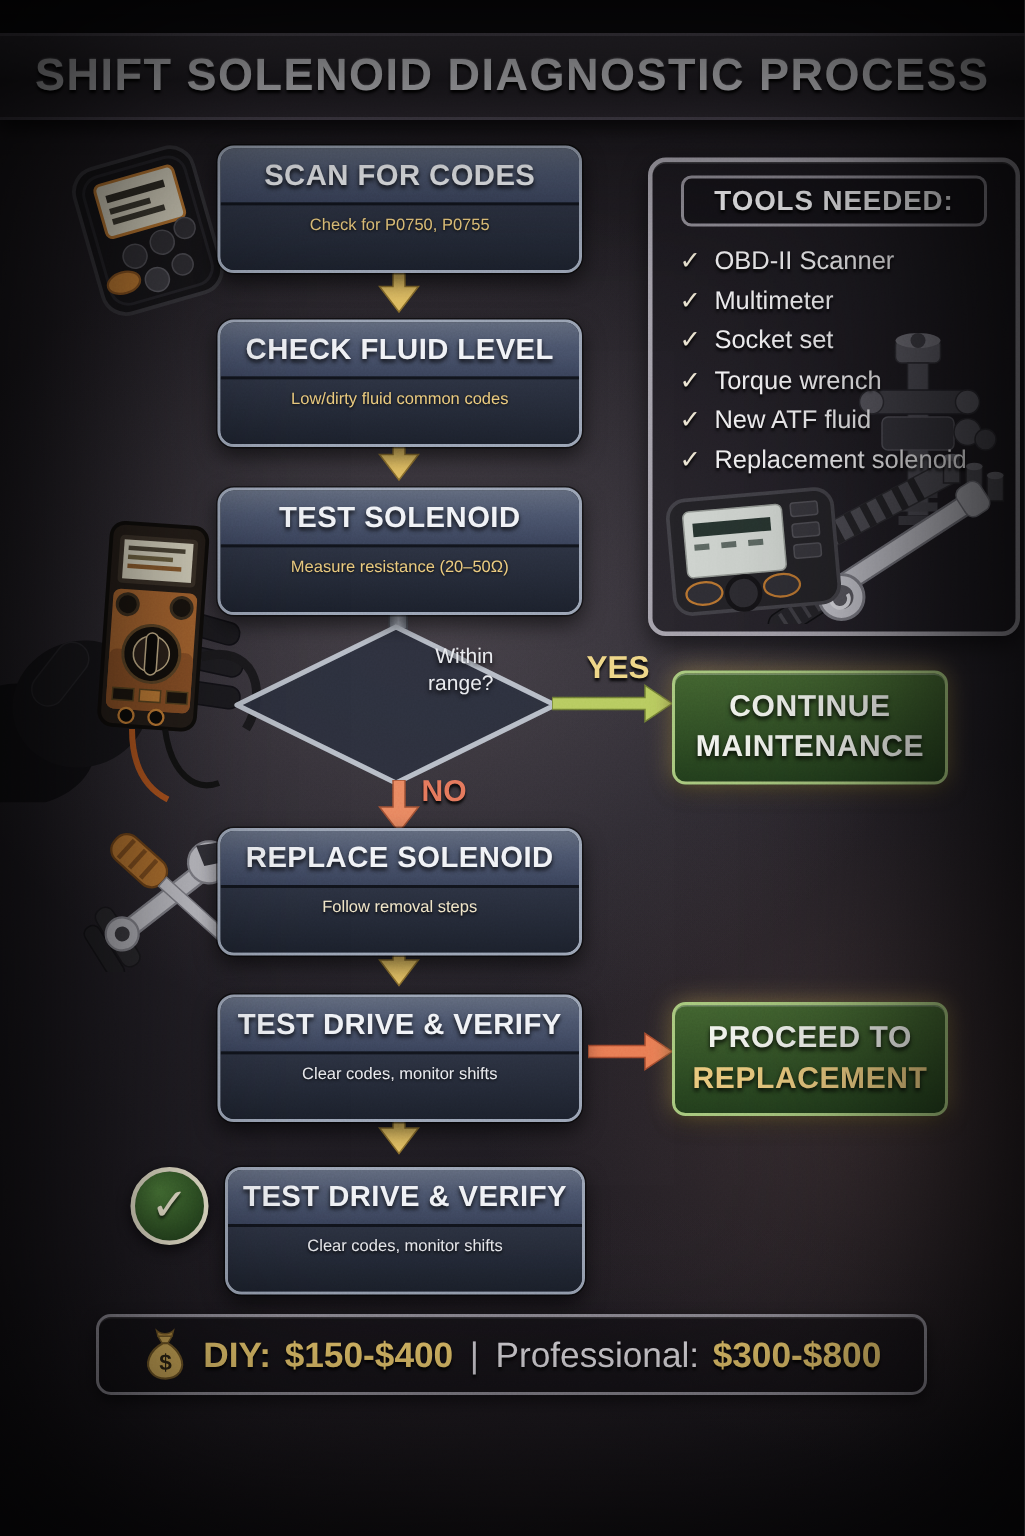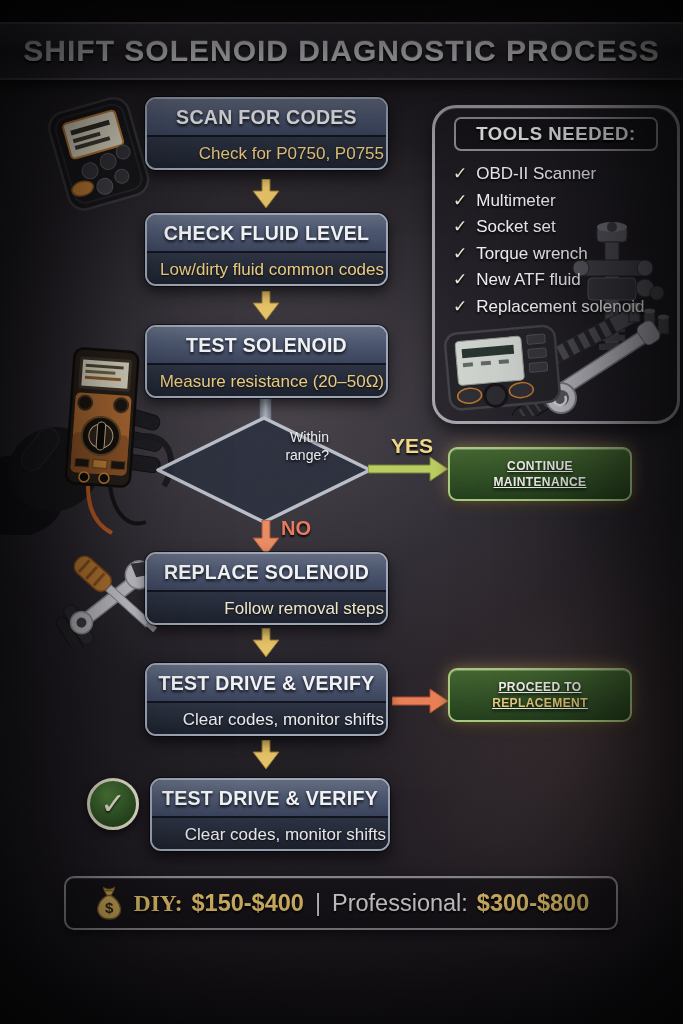--- a/index.html
+++ b/index.html
@@ -25,44 +25,44 @@
   .title-bar h1{margin:0;font-size:30px;font-weight:bold;letter-spacing:1px;color:#dddde2;
     text-shadow:0 2px 2px rgba(0,0,0,.95),0 -1px 1px rgba(255,255,255,.22);}
   
   .flow-box{position:absolute;left:145px;width:243px;z-index:4;border-radius:11px;
     border:2px solid #98a2b3;background:#1d222c;overflow:hidden;
     box-shadow:0 6px 14px rgba(0,0,0,.6),0 0 0 1px rgba(0,0,0,.5);}
   .box-head{padding:7px 4px 6px;text-align:center;font-weight:bold;font-size:19.5px;color:#f0f2f6;
     letter-spacing:.3px;white-space:nowrap;
     background:linear-gradient(180deg,#5e6779 0%,#49536a 45%,#384158 100%);
     border-bottom:2px solid #11141c;text-shadow:0 2px 3px rgba(0,0,0,.8);}
-  .box-sub{padding:7px 2px 4px;text-align:right;font-size:17px;white-space:nowrap;
+  .box-sub{padding:7px 2px 24px;text-align:center;font-size:11px;white-space:nowrap;
     background:linear-gradient(180deg,#2b3140,#1b202b);text-shadow:0 1px 2px rgba(0,0,0,.8);}
   .sub-gold{color:#e9c87b;} .sub-cream{color:#efe4c6;} .sub-white{color:#e9eaee;}
   
   .outcome{position:absolute;left:448px;width:184px;z-index:4;border-radius:9px;
     border:2px solid #a6c77b;background:linear-gradient(180deg,#41622f,#223d1c);
     box-shadow:0 0 16px rgba(229,195,106,.45),0 5px 12px rgba(0,0,0,.55),inset 0 1px 0 rgba(255,255,255,.25);
-    color:#f2f4ee;font-weight:bold;text-align:center;font-size:12px;line-height:1.35;
-    padding:9px 0;text-shadow:0 2px 3px rgba(0,0,0,.85);letter-spacing:.4px;text-decoration:underline;}
+    color:#f2f4ee;font-weight:bold;text-align:center;font-size:20px;line-height:1.35;
+    padding:9px 0;text-shadow:0 2px 3px rgba(0,0,0,.85);letter-spacing:.4px;}
   .gold-line{color:#e9c87b;}
   
   .branch-label{position:absolute;z-index:5;font-weight:bold;text-shadow:0 2px 2px rgba(0,0,0,.9);}
   .yes-label{left:391px;top:434px;font-size:21px;color:#eed584;}
   .no-label{left:281px;top:517px;font-size:20px;color:#e4765a;}
   .arrow{position:absolute;z-index:3;}
   .connector{position:absolute;left:259px;top:398px;width:13px;height:22px;z-index:2;
     background:linear-gradient(90deg,#6f747e,#a8adb7,#6f747e);border:1px solid #4a4e57;}
   
   .diamond-wrap{position:absolute;left:152px;top:414px;width:224px;height:112px;z-index:3;}
   .diamond-text{position:absolute;left:199px;top:428px;width:130px;z-index:4;text-align:right;
     font-size:14px;color:#e8eaee;line-height:1.3;text-shadow:0 2px 3px rgba(0,0,0,.85);}
   
   .tools-panel{position:absolute;left:432px;top:105px;width:248px;height:319px;z-index:3;
-    border:3px solid #a3a0a9;border-radius:24px;background:rgba(26,24,29,.48);
+    border:3px solid #a3a0a9;border-radius:12px;background:rgba(26,24,29,.48);
     box-shadow:0 6px 16px rgba(0,0,0,.55),inset 0 1px 0 rgba(255,255,255,.15);}
   .tools-header{margin:9px auto 0;width:204px;padding:4px 0;text-align:center;
     border:2px solid #8d8a93;border-radius:7px;background:#151318;
     font-size:18.5px;font-weight:bold;color:#f1f0f3;letter-spacing:.6px;
     text-shadow:0 2px 2px rgba(0,0,0,.9);}
   .tools-list{list-style:none;margin:10px 0 0;padding:0 10px 0 18px;position:relative;z-index:2;}
   .tools-list li{font-size:17px;color:#f2f1f3;line-height:26.5px;white-space:nowrap;
     text-shadow:0 2px 2px rgba(0,0,0,.85);}
   .chk{color:#ece5d2;font-weight:bold;margin-right:9px;font-size:17px;}
   .panel-photo{position:absolute;left:4px;bottom:5px;z-index:1;}
@@ -73,21 +73,21 @@
     background:radial-gradient(circle at 35% 30%,#4d7d3a,#27471f 75%);
     box-shadow:0 3px 9px rgba(0,0,0,.65);display:flex;align-items:center;justify-content:center;}
   .check-circle span{font-size:30px;font-weight:bold;color:#f3ecd4;line-height:1;
     text-shadow:0 2px 2px rgba(0,0,0,.6);}
   
   .cost-bar{position:absolute;left:64px;top:876px;width:554px;height:54px;z-index:4;
     border:2px solid #8d8a94;border-radius:10px;background:rgba(16,14,18,.52);
     box-shadow:0 4px 10px rgba(0,0,0,.5),inset 0 1px 0 rgba(255,255,255,.12);
     display:flex;align-items:center;justify-content:center;gap:9px;white-space:nowrap;}
   .cost-bar .txt{font-size:23.5px;text-shadow:0 2px 2px rgba(0,0,0,.85);}
-  .c-gold{color:#e7c569;font-weight:bold;font-family:Liberation Serif, serif;}
+  .c-gold{color:#e7c569;font-weight:bold;}
   .c-goldv{color:#e7c569;font-weight:bold;}
   .c-sep{color:#cfccd3;font-weight:normal;margin:0 2px;}
   .c-silver{color:#dcd9de;font-weight:normal;}
   .photo{position:absolute;z-index:1;}
 </style>
 </head>
 <body>
 
 <div class="stage">
 

